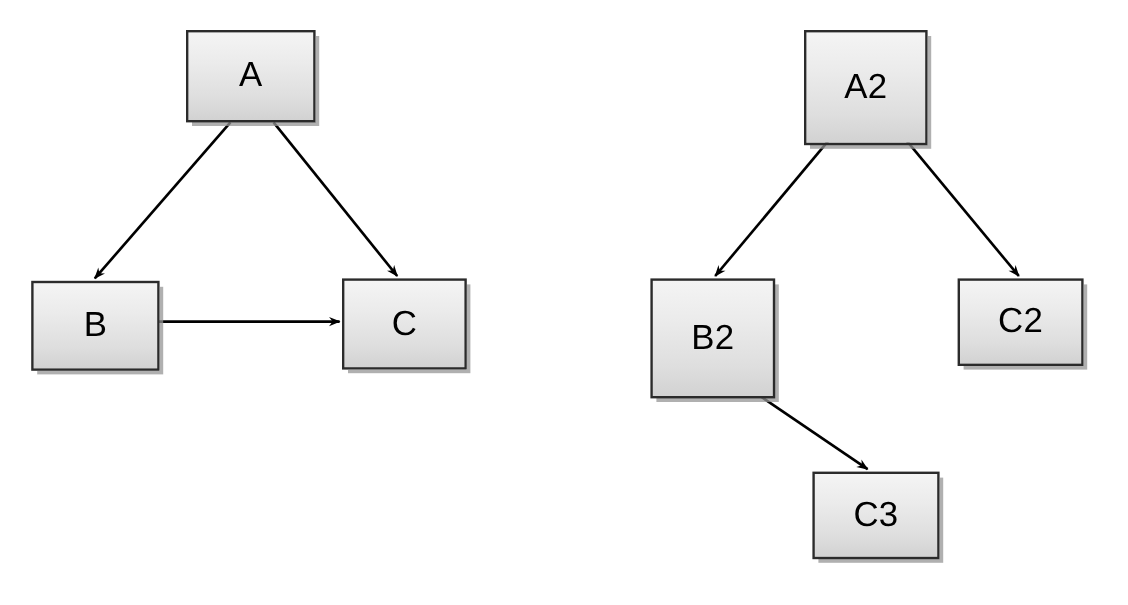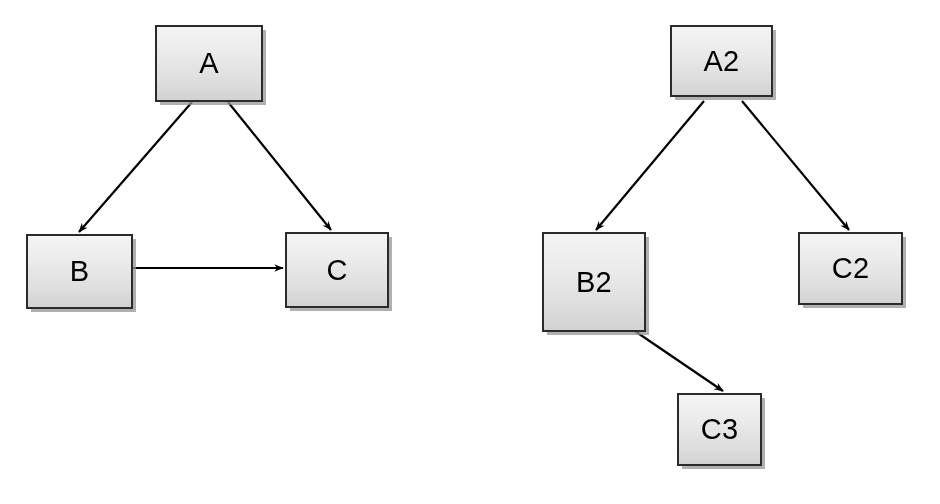--- a/index.html
+++ b/index.html
@@ -68,29 +68,29 @@
   </div>
 
   <div class="node" style="left: 26px; top: 234px; width: 107px; height: 75px;">
     <span>B</span>
   </div>
 
   <div class="node" style="left: 285px; top: 232px; width: 104px; height: 76px;">
     <span>C</span>
   </div>
 
-  <div class="node" style="left: 670px; top: 25px; width: 103px; height: 72px;">
+  <div class="node" style="left: 670px; top: 25px; width: 103px; height: 96px;">
     <span>A2</span>
   </div>
 
   <div class="node" style="left: 542px; top: 232px; width: 104px; height: 100px;">
     <span>B2</span>
   </div>
 
   <div class="node" style="left: 798px; top: 232px; width: 105px; height: 73px;">
     <span>C2</span>
   </div>
 
-  <div class="node" style="left: 677px; top: 393px; width: 85px; height: 73px;">
+  <div class="node" style="left: 677px; top: 393px; width: 106px; height: 73px;">
     <span>C3</span>
   </div>
 
 </div>
 
 </body></html>

